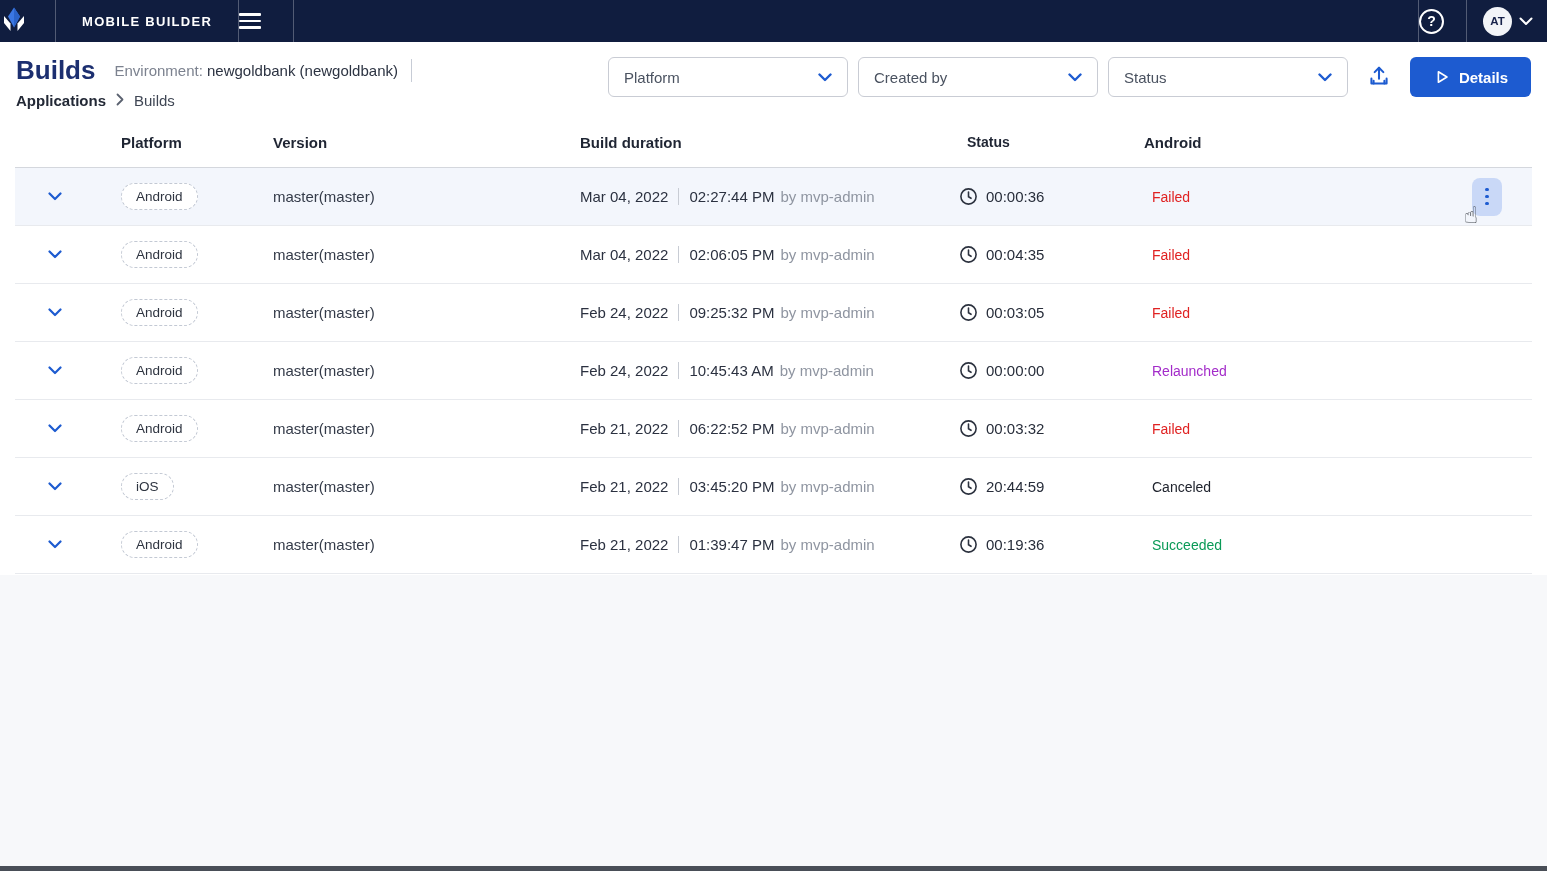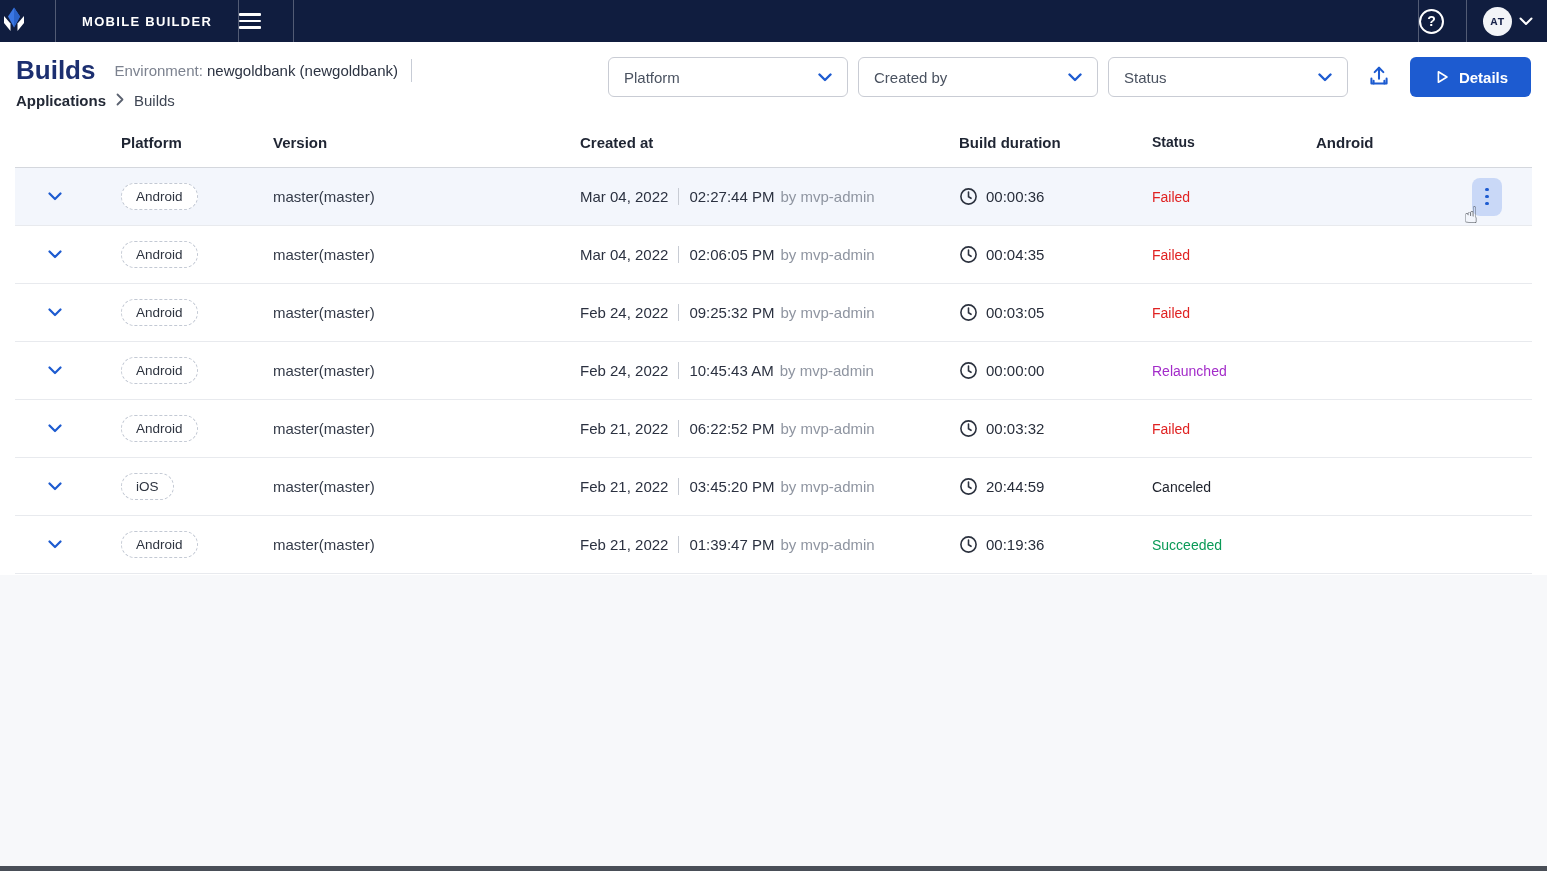--- a/index.html
+++ b/index.html
@@ -21,21 +21,21 @@
   .brand{font-size:13px;font-weight:bold;letter-spacing:1.3px;}
   .burger-sec{width:55px;cursor:pointer;}
   .burger{display:flex;flex-direction:column;gap:4px;}
   .burger i{display:block;width:22px;height:2.5px;background:#fff;border-radius:1px;}
   .nav-spacer{flex:1;height:100%;}
   .help-sec{width:48px;cursor:pointer;}
   .help-circle{width:25px;height:25px;border:2px solid #fff;border-radius:50%;
     display:flex;align-items:center;justify-content:center;font-size:14px;font-weight:bold;}
   .user-sec{padding:0 14px 0 16px;gap:7px;cursor:pointer;}
   .avatar{width:29px;height:29px;background:#f2f4f8;color:#17224a;border-radius:50%;
-    display:flex;align-items:center;justify-content:center;font-size:11.5px;font-weight:bold;font-family:Liberation Mono, monospace;}
+    display:flex;align-items:center;justify-content:center;font-size:11.5px;font-weight:bold;}
   
   .content{background:#fff;padding-bottom:1px;}
   .pagehead{display:flex;justify-content:space-between;align-items:flex-start;padding:11px 16px 8px 16px;}
   .ph-left{padding-top:4px;}
   .title-line{display:flex;align-items:center;}
   .page-title{font-size:26px;font-weight:bold;color:#1c2f70;line-height:1;}
   .env{margin-left:19px;font-size:15px;}
   .label-muted{color:#7c828f;}
   .env-value{color:#2c3342;}
   .vdiv{width:1px;height:23px;background:#c7ccd6;margin:0 13px;align-self:center;}
@@ -175,21 +175,20 @@
         <span>Details</span>
       </button>
     </div>
   </div>
 
   <div class="table">
     <div class="trow thead">
       <div class="c-toggle"></div>
       <div>Platform</div>
       <div>Version</div>
-      <div>Created at</div>
       <div>Build duration</div>
       <div class="c-status">Status</div>
       <div>Android</div>
     </div>
     <div class="tbody" id="rows">
   <div class="trow hl">
     <div class="c-toggle">
       <button class="chev-btn">
         <svg width="14" height="9" viewBox="0 0 14 9">
                 <polyline points="1.5,1.5 7,7 12.5,1.5" fill="none" stroke="#1d5bd0" stroke-width="2.2" stroke-linecap="round" stroke-linejoin="round"></polyline>

